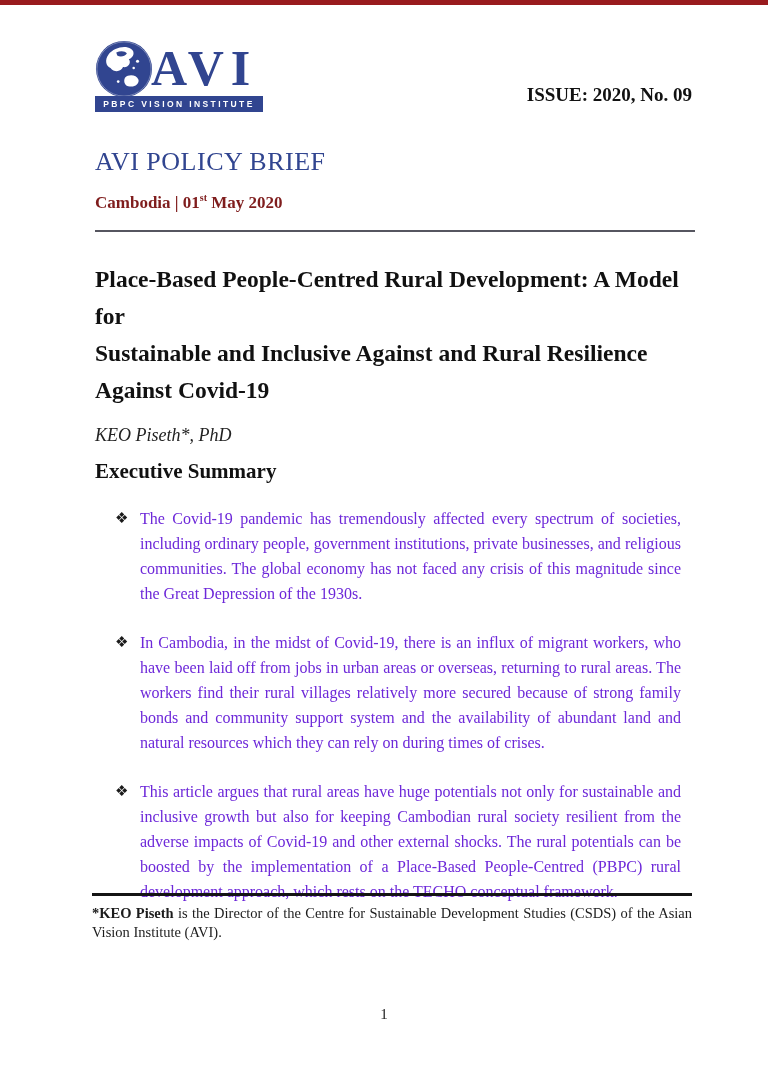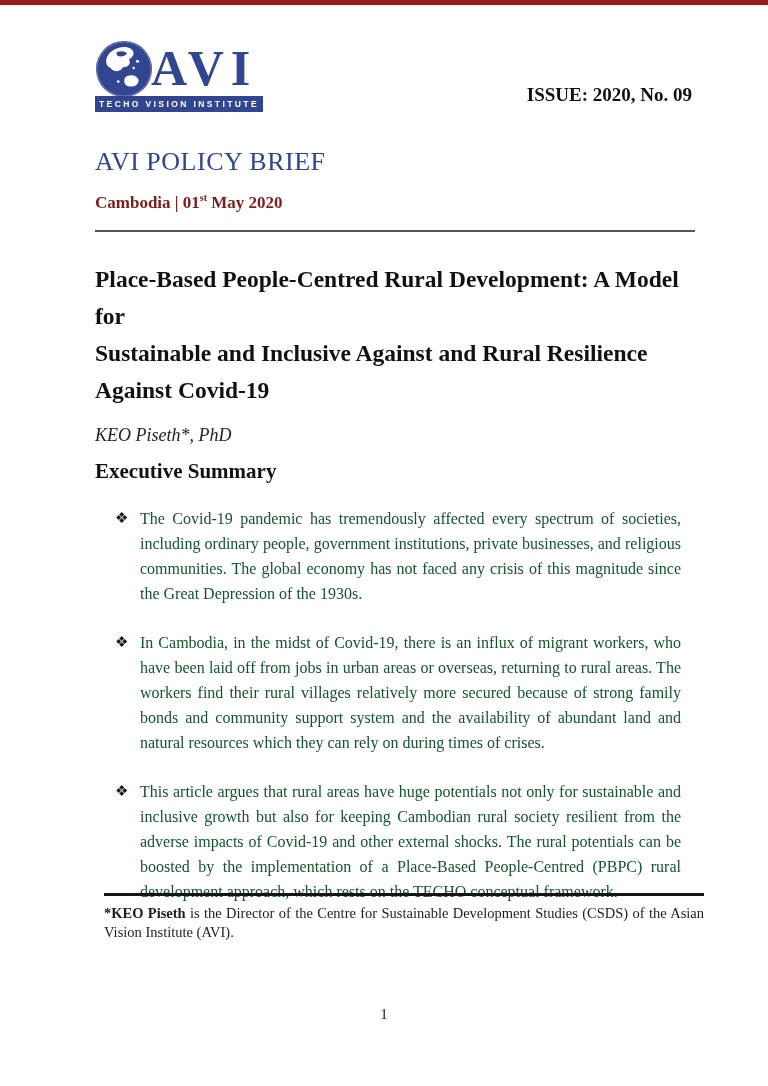--- a/index.html
+++ b/index.html
@@ -52,24 +52,24 @@
   
   .article-title { margin-top: 29px; font-size: 23.5px; font-weight: bold; line-height: 37px; color: #111; font-family: Liberation Serif, serif; }
   .article-title .title-line { display: block; }
   .byline { margin-top: 16px; font-style: italic; font-size: 18px; color: #222; }
   .section-heading { margin-top: 13px; font-size: 21px; font-weight: bold; color: #111; }
 
   .bullets { margin-top: 22px; list-style: none; width: 586px; }
   .bullets li { position: relative; padding-left: 45px; margin-bottom: 24px; }
   .bullets li:last-child { margin-bottom: 0; }
   .bullet-marker { position: absolute; left: 20px; top: 0; font-size: 15px; line-height: 25px; color: #1a1a1a; }
-  .bullet-text { display: block; font-size: 16px; line-height: 25px; text-align: justify; color: #14532d; }
+  .bullet-text { display: block; font-size: 16px; line-height: 25px; text-align: justify; color: #6d28d9; }
 
   
-  .footnote-block { position: absolute; left: 104px; top: 893px; width: 600px; }
+  .footnote-block { position: absolute; left: 92px; top: 893px; width: 600px; }
   .rule-thick { border-top: 3px solid #141414; width: 600px; }
   .footnote-text { margin-top: 8px; font-size: 14.5px; line-height: 19px; text-align: justify; color: #1c1c1c; }
   .fn-bold { font-weight: bold; }
 
   .page-number {
     position: absolute; top: 1006px; left: 0; width: 768px;
     text-align: center; font-size: 15px; color: #222;
   }
 </style>
 </head>
@@ -85,21 +85,21 @@
           <circle cx="30" cy="30" r="29" fill="var(--brand-blue)"></circle>
           <path fill="#ffffff" d="M14 15 C 19 8, 31 5, 37 9 C 42 12, 40 18, 35 20 C 38 24, 34 29, 29 28 C 27 33, 20 34, 16 29 C 11 27, 10 20, 14 15 Z"></path>
           <path fill="var(--brand-blue)" d="M22 13 C 26 11, 31 11, 33 14 C 31 17, 26 18, 23 16 Z"></path>
           <path fill="#ffffff" d="M31 39 C 35 35, 43 36, 45 41 C 46 45, 41 49, 36 48 C 31 48, 29 43, 31 39 Z"></path>
           <circle cx="44" cy="22" r="1.6" fill="#ffffff"></circle>
           <circle cx="40" cy="29" r="1.3" fill="#ffffff"></circle>
           <circle cx="24" cy="43" r="1.4" fill="#ffffff"></circle>
           <circle cx="30" cy="30" r="28" fill="none" stroke="#ffffff" stroke-width="1" opacity="0.35"></circle>
         </svg>
         <div class="logo-acronym">AVI</div>
-        <div class="logo-banner">TECHO VISION INSTITUTE</div>
+        <div class="logo-banner">PBPC VISION INSTITUTE</div>
       </div>
       <div class="issue">ISSUE: 2020, No. 09</div>
     </div>
 
     <h1 class="masthead-title">AVI POLICY BRIEF</h1>
 
     <div class="dateline"><span>Cambodia | 01</span><sup>st</sup><span> May 2020</span></div>
 
     <div class="rule-thin"></div>
 

